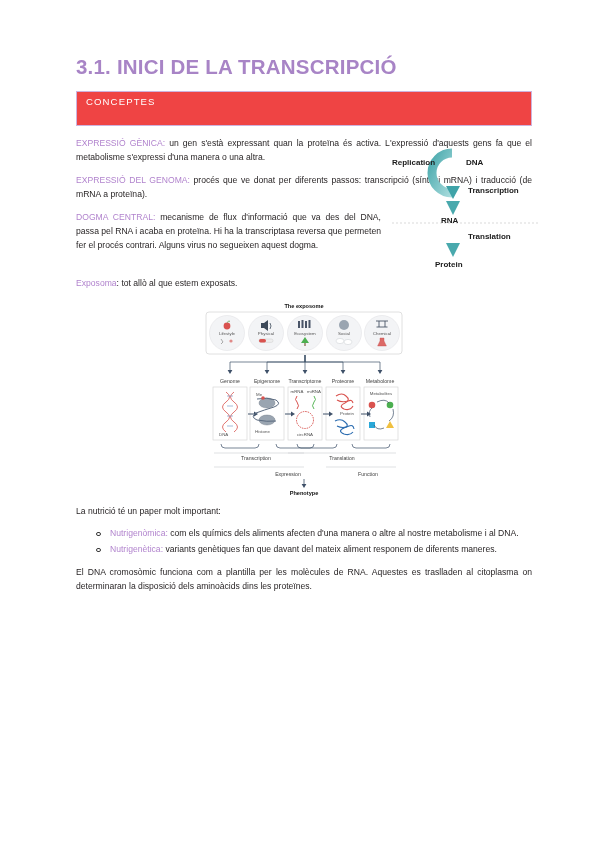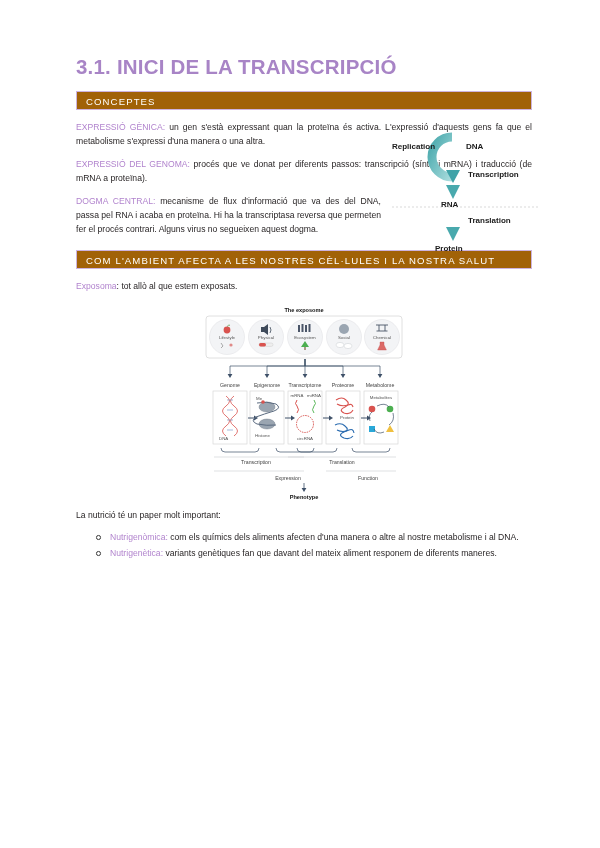--- a/index.html
+++ b/index.html
@@ -34,26 +34,26 @@
     font-size: 20.5px;
     font-weight: bold;
     color: #a884c6;
     letter-spacing: 0.2px;
     margin: 0 0 12px 0;
     line-height: 1.15;
   }
 
   
   .section-bar {
-    background: #a16207;
+    background: #ef4444;
     border: 1px solid #cdb3de;
     color: #ffffff;
     font-size: 9.6px;
     letter-spacing: 1.1px;
-    padding: 5px 8px 2px 9px;
+    padding: 5px 8px 18px 9px;
     box-sizing: border-box;
     width: 456px;
     line-height: 1.1;
   }
 
   
   .para {
     font-size: 8.6px;
     line-height: 1.62;
     text-align: justify;
@@ -180,21 +180,20 @@
           <text x="78" y="52" font-family="Liberation Sans, sans-serif" font-size="8" font-weight="bold" fill="#1b1b1b">Transcription</text>
           <text x="51" y="82" font-family="Liberation Sans, sans-serif" font-size="8" font-weight="bold" fill="#1b1b1b">RNA</text>
           <text x="78" y="98" font-family="Liberation Sans, sans-serif" font-size="8" font-weight="bold" fill="#1b1b1b">Translation</text>
           <text x="45" y="126" font-family="Liberation Sans, sans-serif" font-size="8" font-weight="bold" fill="#1b1b1b">Protein</text>
         </svg>
       </div>
     </div>
 
     <div class="spacer-md"></div>
 
-    <div class="section-bar">COM L'AMBIENT AFECTA A LES NOSTRES CÈL·LULES I LA NOSTRA SALUT</div>
 
     <p class="para first">
       <span class="term">Exposoma</span><span>: tot allò al que estem exposats.</span>
     </p>
 
     <div class="figure-wrap">
       <div class="exposome">
         <svg width="208" height="196" viewBox="0 0 208 196" xmlns="http://www.w3.org/2000/svg">
           <style>
             .lbl { font-family: "Liberation Sans", sans-serif; font-size: 5.2px; fill:#444; }
@@ -373,18 +372,19 @@
       <li>
         <span class="marker"></span>
         <span class="term">Nutrigenòmica:</span><span> com els químics dels aliments afecten d'una manera o altre al nostre metabolisme i al DNA.</span>
       </li>
       <li>
         <span class="marker"></span>
         <span class="term">Nutrigenètica:</span><span> variants genètiques fan que davant del mateix aliment responem de diferents maneres.</span>
       </li>
     </ul>
 
+    <p class="para">El DNA cromosòmic funciona com a plantilla per les molècules de RNA. Aquestes es traslladen al citoplasma on determinaran la disposició dels aminoàcids dins les proteïnes.</p>
 
     <div class="spacer-md"></div>
 
 
   </div>
 </div>
 
 </body></html>

